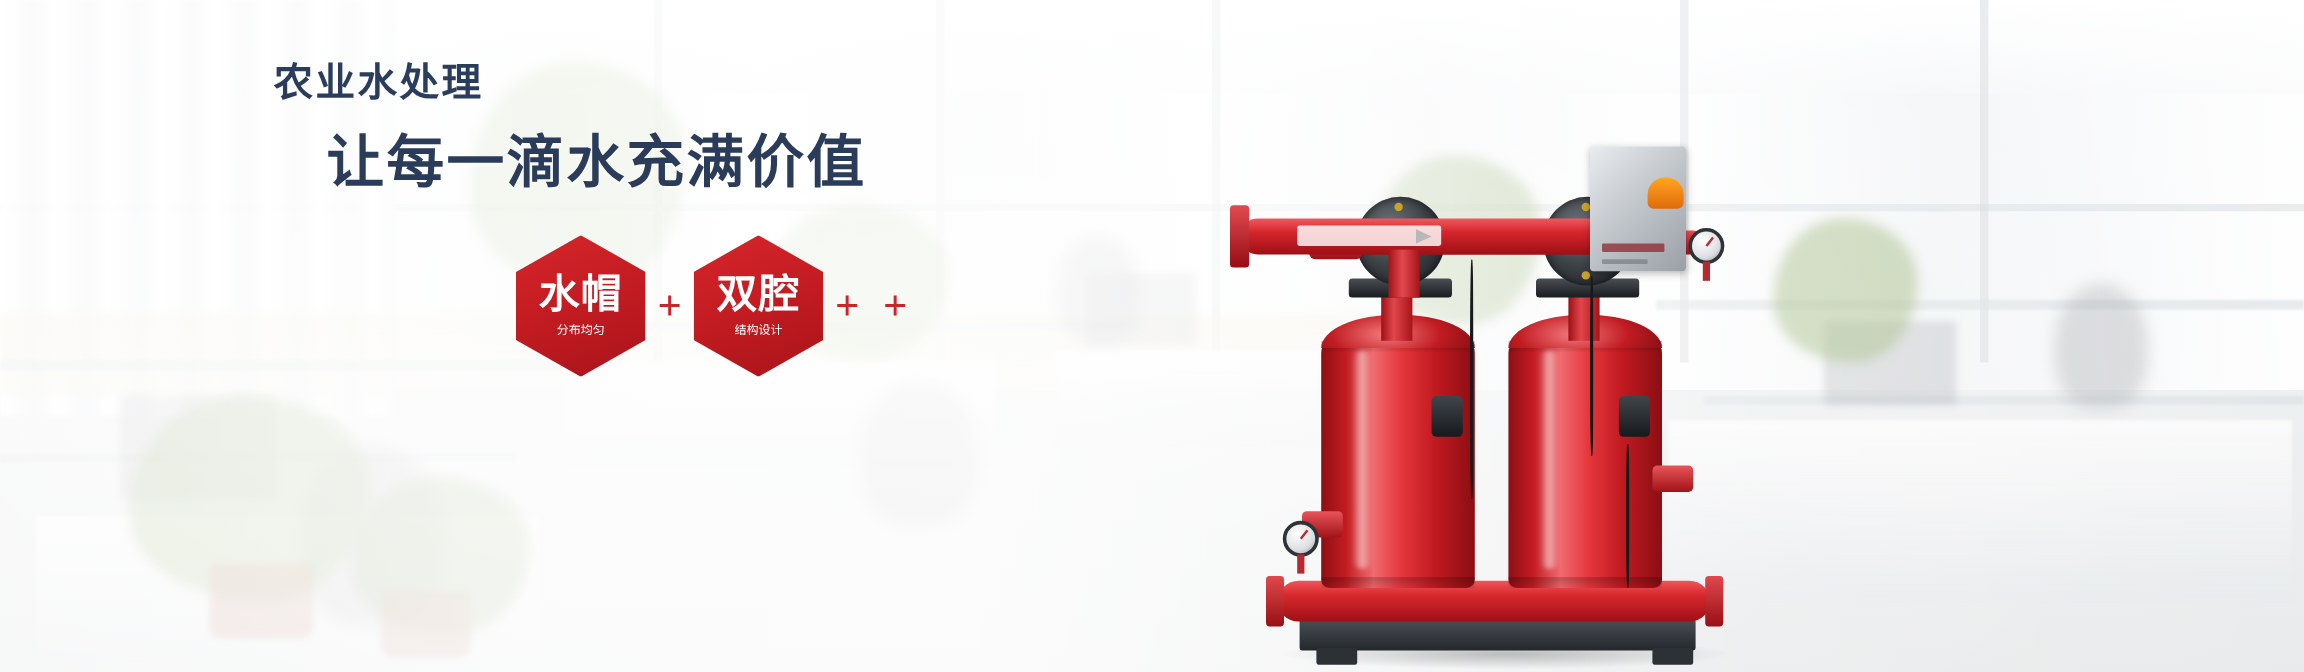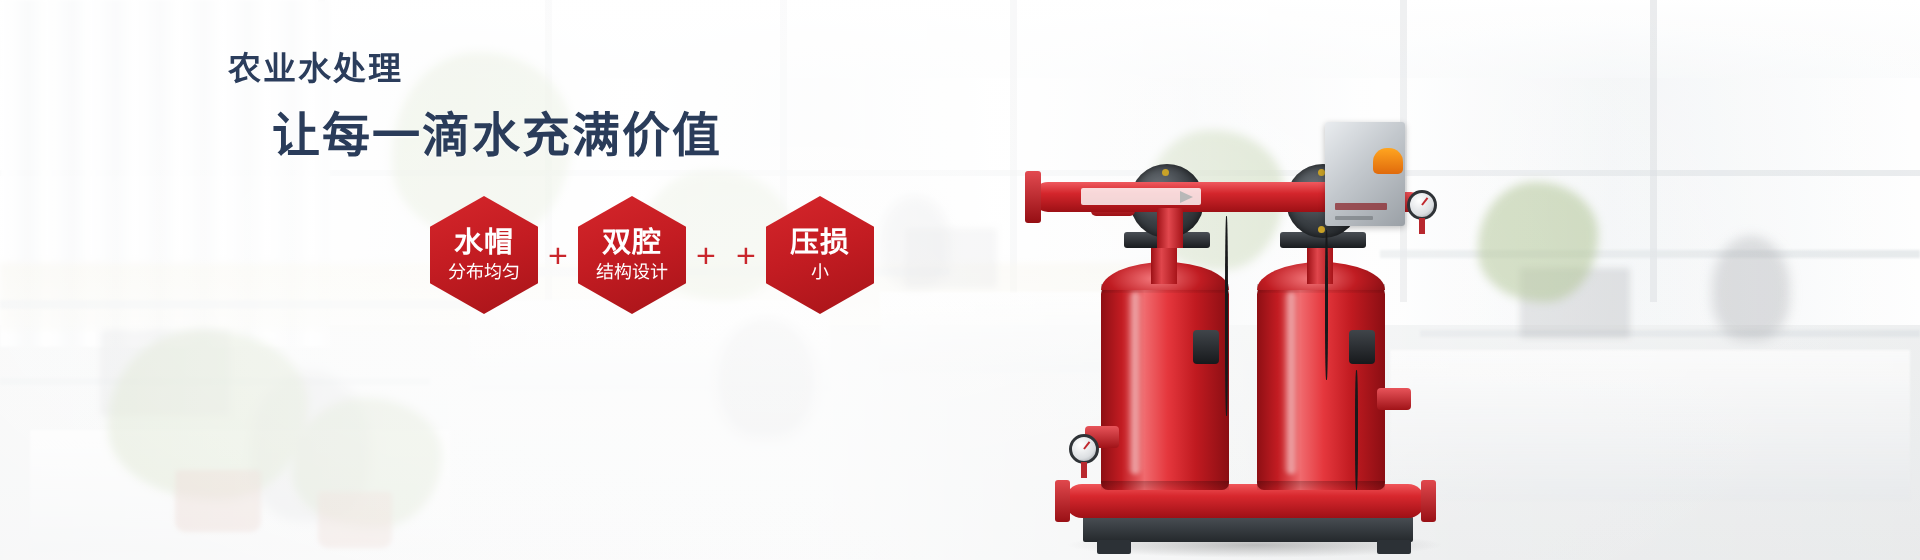--- a/index.html
+++ b/index.html
@@ -197,29 +197,29 @@
     background: linear-gradient(160deg, #d5262b 0%, #c31c22 48%, #a81419 100%);
     clip-path: polygon(50% 0%, 100% 26%, 100% 74%, 50% 100%, 0% 74%, 0% 26%);
     display: flex;
     flex-direction: column;
     align-items: center;
     justify-content: center;
     color: #ffffff;
     box-shadow: 0 3px 10px rgba(150,20,25,.28);
   }
   .badge-title {
-    font-size: 29px;
+    font-size: 34px;
     font-weight: 700;
     letter-spacing: 1px;
     line-height: 1.05;
     white-space: nowrap;
   }
   .badge-sub {
     margin-top: 5px;
-    font-size: 18px;
+    font-size: 10px;
     font-weight: 400;
     letter-spacing: 0;
     line-height: 1.1;
     white-space: nowrap;
   }
   .plus {
     width: 40px;
     text-align: center;
     font-size: 34px;
     font-weight: 300;
@@ -585,22 +585,18 @@
       <div class="badge">
         <div class="badge-title">双腔</div>
         <div class="badge-sub">结构设计</div>
       </div>
 
       <div class="plus">+</div>
 
 
       <div class="plus">+</div>
 
-      <div class="badge">
-        <div class="badge-title">压损</div>
-        <div class="badge-sub">小</div>
-      </div>
 
     </div>
 
   </div>
 
 </div>
 
 </body></html>

